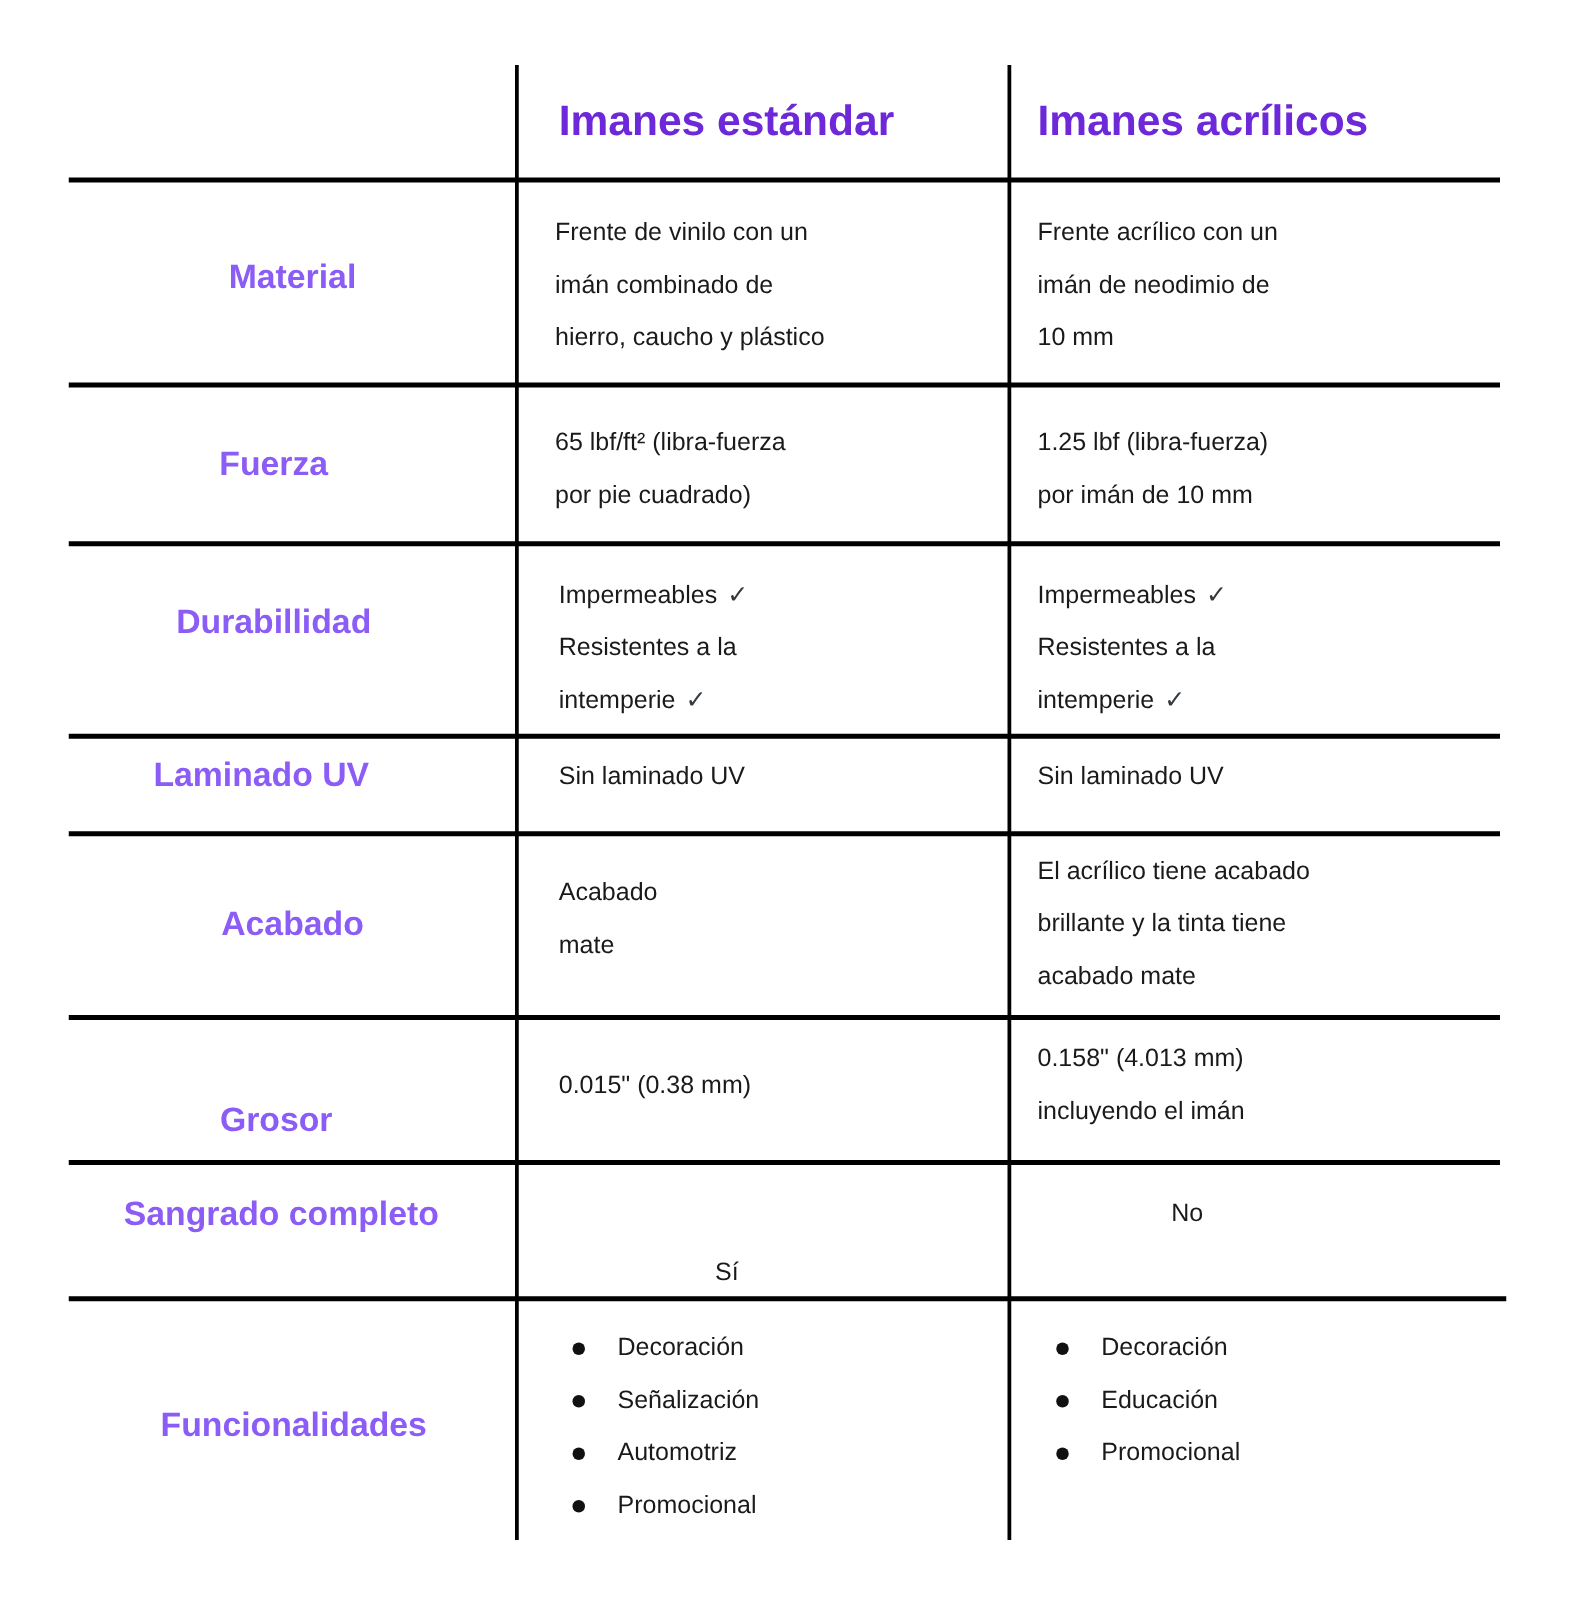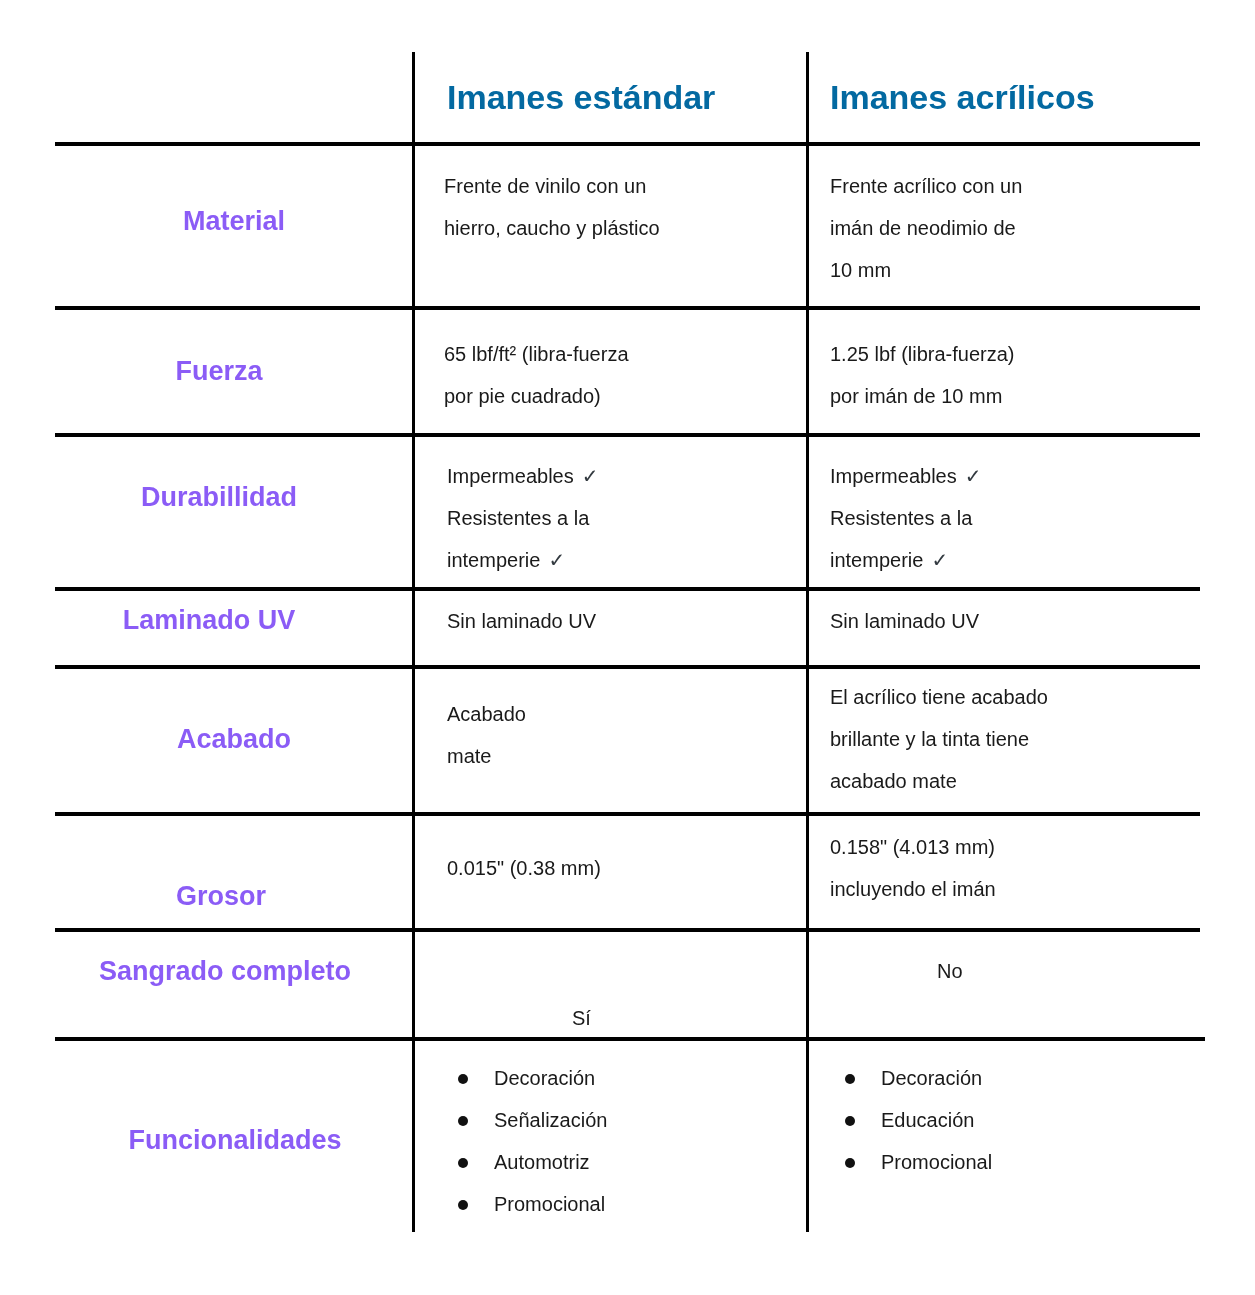--- a/index.html
+++ b/index.html
@@ -1,20 +1,20 @@
 <!DOCTYPE html>
 <html><head>
   <meta charset="utf-8">
   <style>
     html, body { margin: 0; padding: 0; background: #ffffff; }
     body { width: 1255px; height: 1295px; position: relative; overflow: hidden;
            font-family: "Liberation Sans", "DejaVu Sans", sans-serif; color: #111; }
     .hline { position: absolute; height: 4px; background: #000; left: 55px; width: 1145px; }
     .vline { position: absolute; width: 3px; background: #000; top: 52px; height: 1180px; }
-    .head { position: absolute; top: 78px; font-size: 34px; font-weight: bold; color: #0369a1; }
+    .head { position: absolute; top: 78px; font-size: 34px; font-weight: bold; color: #6d28d9; }
     .rowlabel { position: absolute; left: 55px; width: 358px; text-align: center; font-size: 27px; font-weight: bold; color: #8b5cf6; }
     .cell { position: absolute; font-size: 20px; line-height: 42px; color: #1a1a1a; }
     .c1 { left: 444px; width: 360px; }
     .c2 { left: 830px; width: 370px; }
     .line { display: block; white-space: nowrap; }
     .check { display: inline-block; margin-left: 8px; color: #333a40; font-weight: bold; }
     ul.bullets { margin: 0; padding: 0; list-style: none; }
     ul.bullets li { position: relative; padding-left: 50px; line-height: 42px; white-space: nowrap; }
     ul.bullets li::before { content: ""; position: absolute; left: 14px; top: 17px; width: 10px; height: 10px; border-radius: 50%; background: #111; }
   </style>
@@ -31,20 +31,21 @@
 <div class="hline" style="top:812px;"></div>
 <div class="hline" style="top:928px;"></div>
 <div class="hline" style="top:1037px; width:1150px;"></div>
 
 <div class="head" style="left:447px;">Imanes estándar</div>
 <div class="head" style="left:830px;">Imanes acrílicos</div>
 
 <div class="rowlabel" style="top:206px;">Material</div>
 <div class="cell c1" style="top:165px;">
   <span class="line">Frente de vinilo con un</span>
+  <span class="line">imán combinado de</span>
   <span class="line">hierro, caucho y plástico</span>
 </div>
 <div class="cell c2" style="top:165px;">
   <span class="line">Frente acrílico con un</span>
   <span class="line">imán de neodimio de</span>
   <span class="line">10 mm</span>
 </div>
 
 <div class="rowlabel" style="top:356px; left:40px;">Fuerza</div>
 <div class="cell c1" style="top:333px;">

